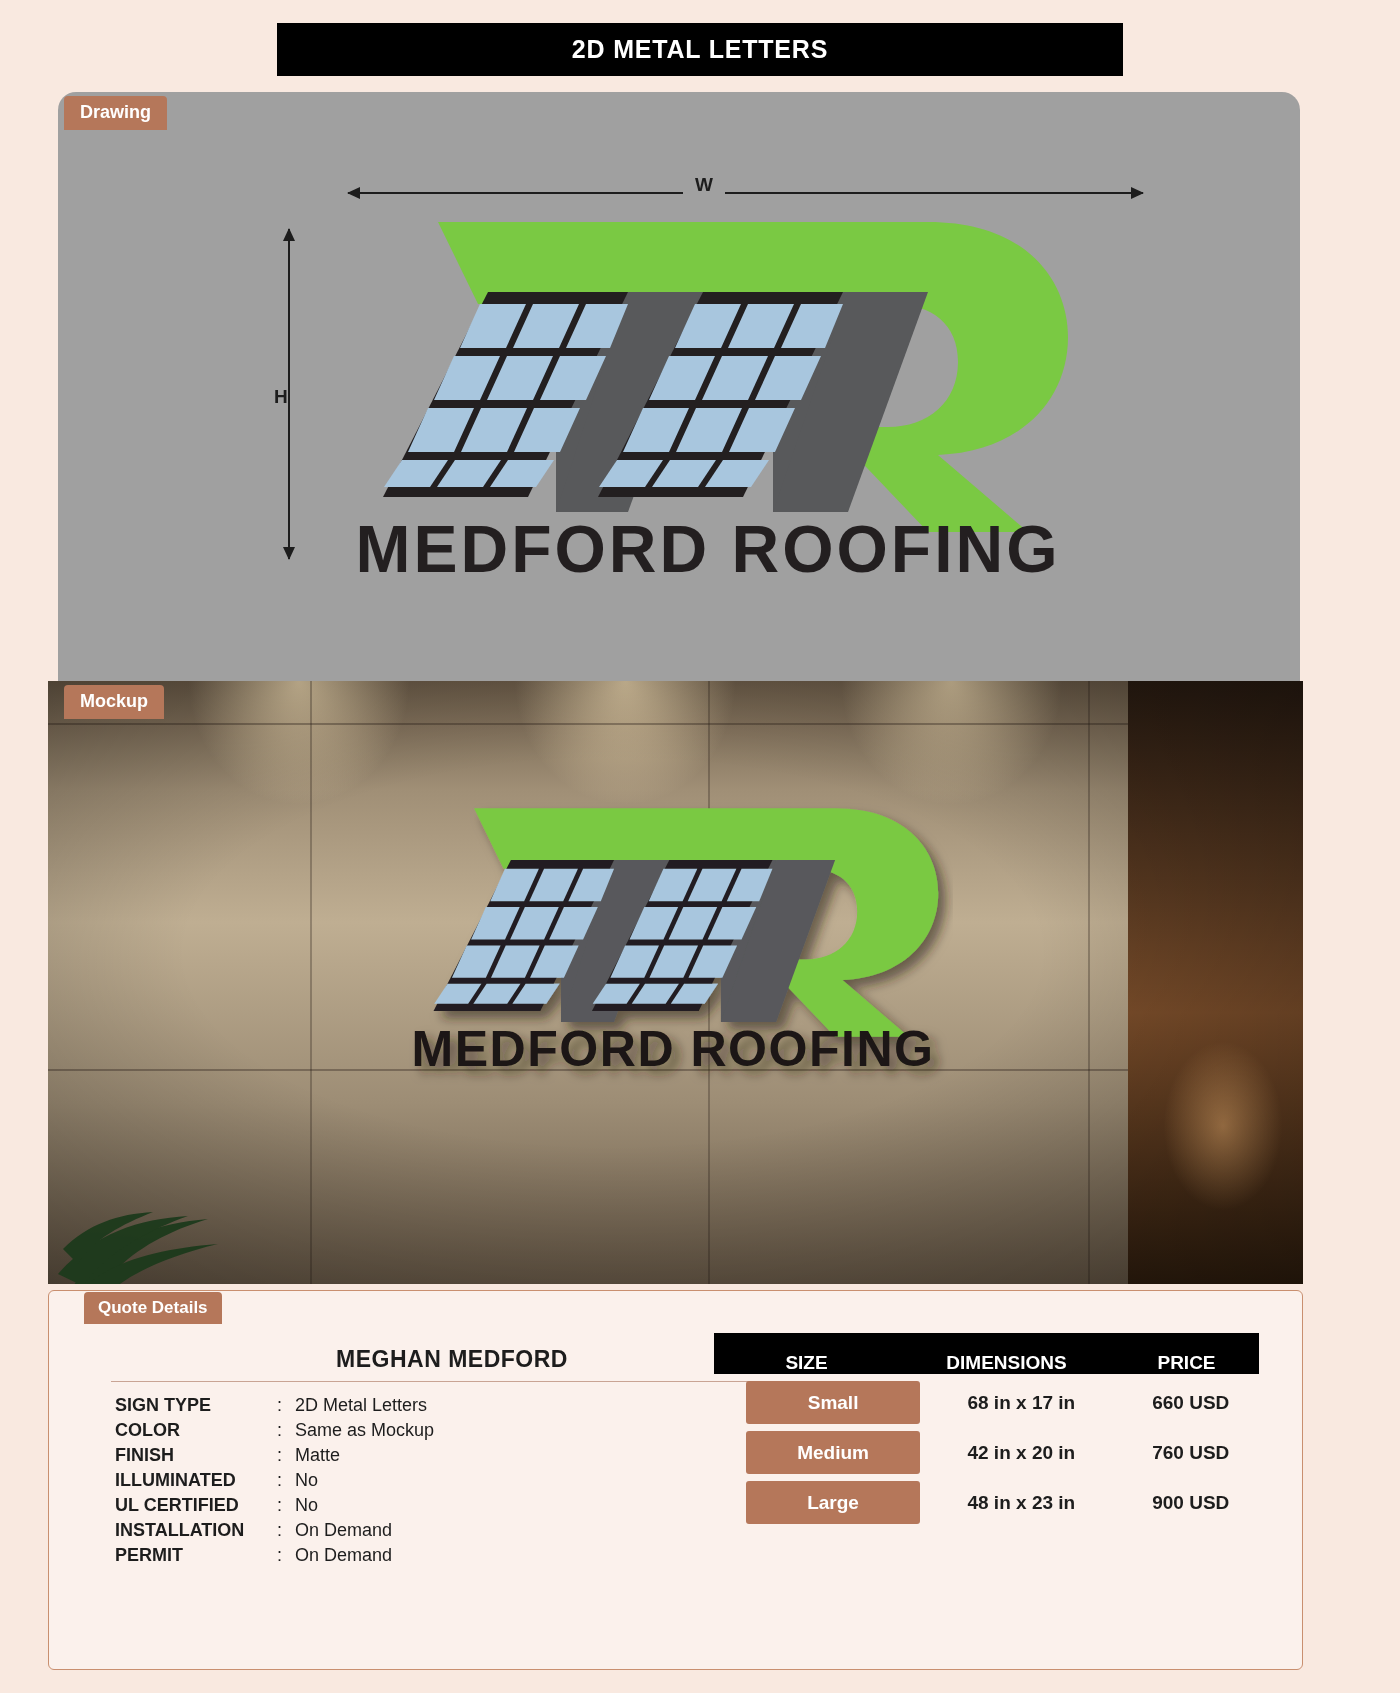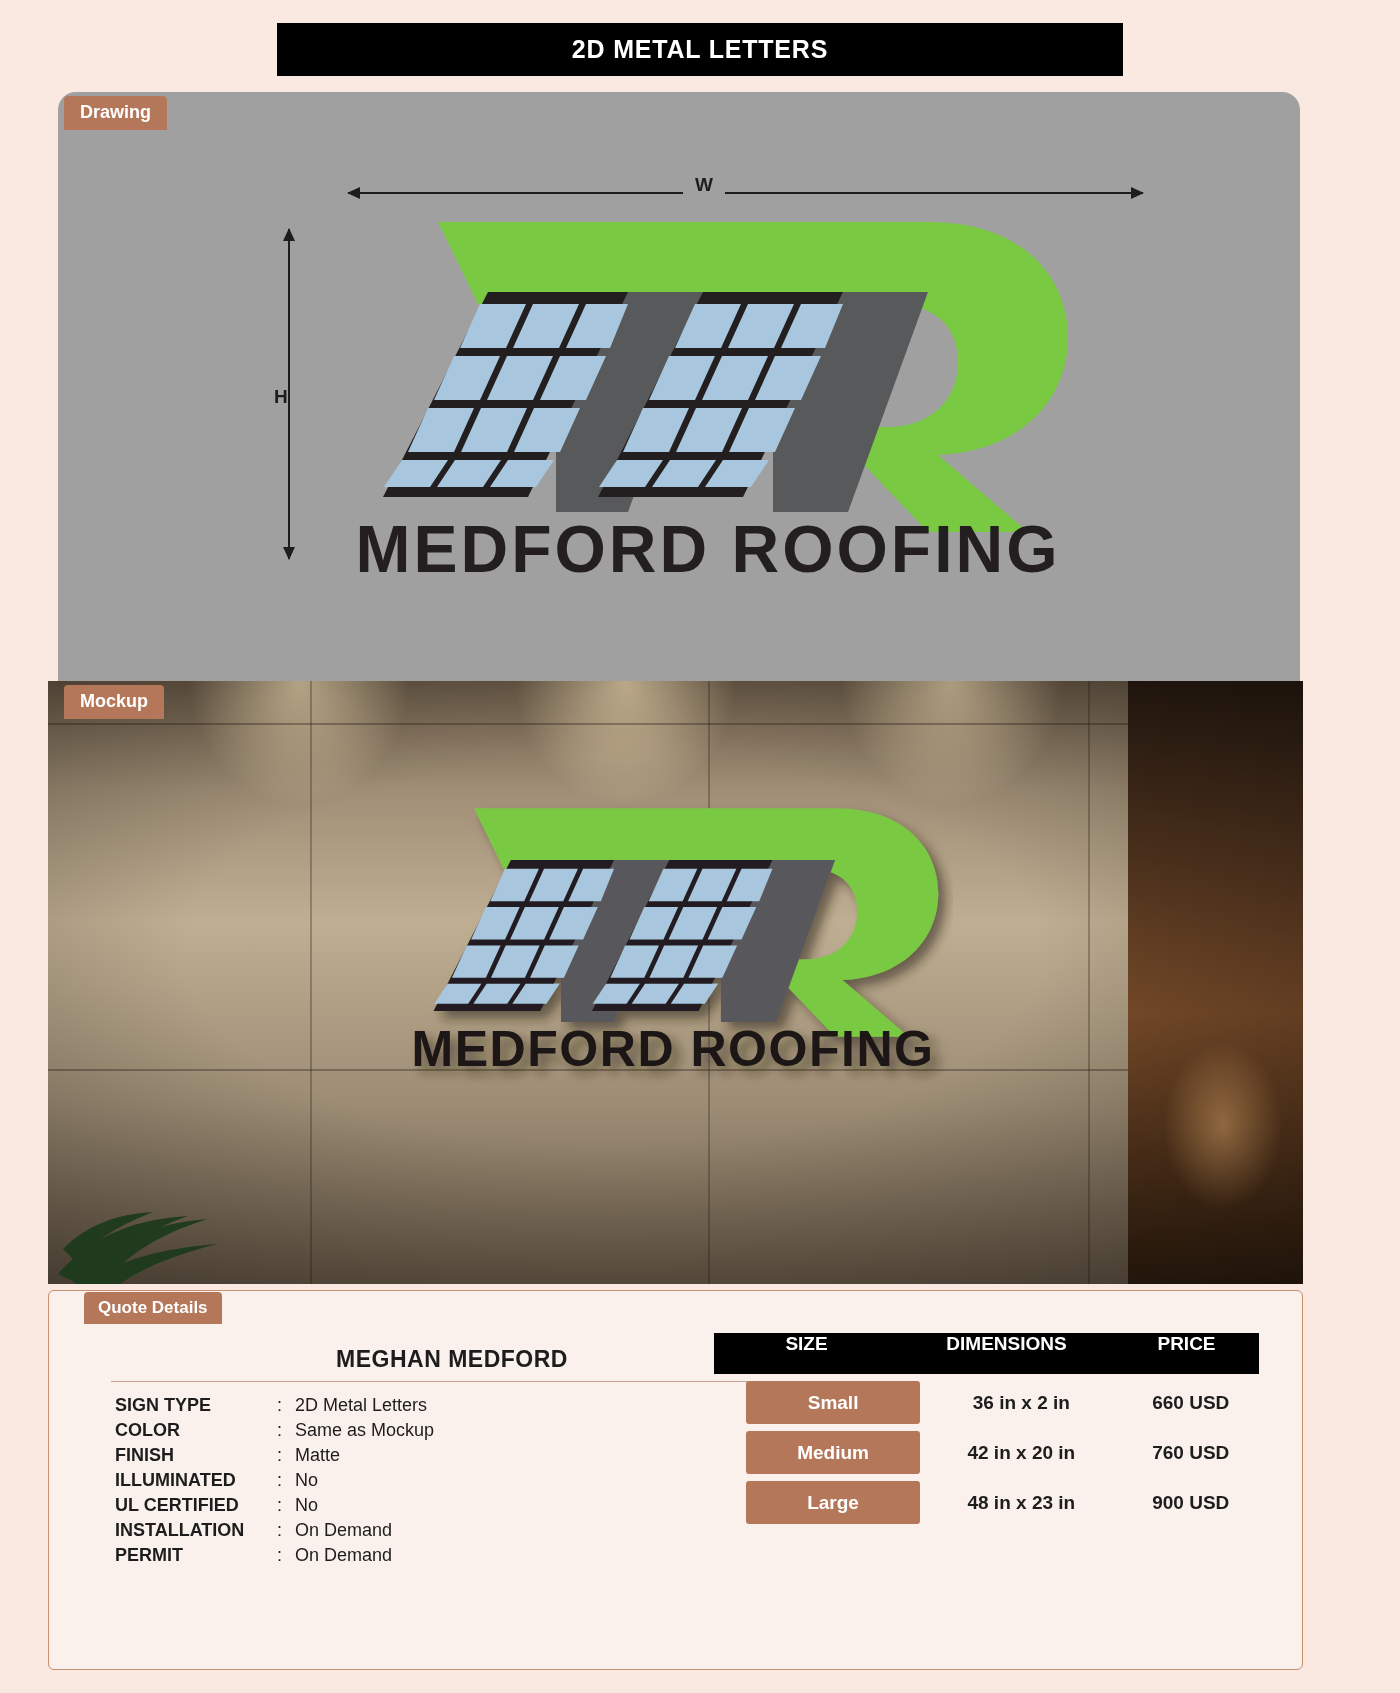--- a/index.html
+++ b/index.html
@@ -182,21 +182,21 @@
   .price-table {
     position: absolute;
     left: 665px; top: 42px;
     width: 545px;
   }
   .pt-head {
     display: flex;
     background: #000000;
     color: #ffffff;
     height: 41px;
-    align-items: flex-start;
+    align-items: flex-end;
     font-size: 19px; font-weight: bold;
   }
   .pt-row {
     display: flex;
     height: 43px;
     align-items: center;
     margin-top: 7px;
     font-size: 19px;
     font-weight: bold;
     color: #1d1d1d;
@@ -398,21 +398,21 @@
     </div>
 
     <div class="price-table">
       <div class="pt-head">
         <div class="c-size">SIZE</div>
         <div class="c-dim">DIMENSIONS</div>
         <div class="c-price">PRICE</div>
       </div>
       <div class="pt-row">
         <div class="c-size">Small</div>
-        <div class="c-dim">36 in x 2 in</div>
+        <div class="c-dim">68 in x 17 in</div>
         <div class="c-price">660 USD</div>
       </div>
       <div class="pt-row">
         <div class="c-size">Medium</div>
         <div class="c-dim">42 in x 20 in</div>
         <div class="c-price">760 USD</div>
       </div>
       <div class="pt-row">
         <div class="c-size">Large</div>
         <div class="c-dim">48 in x 23 in</div>

